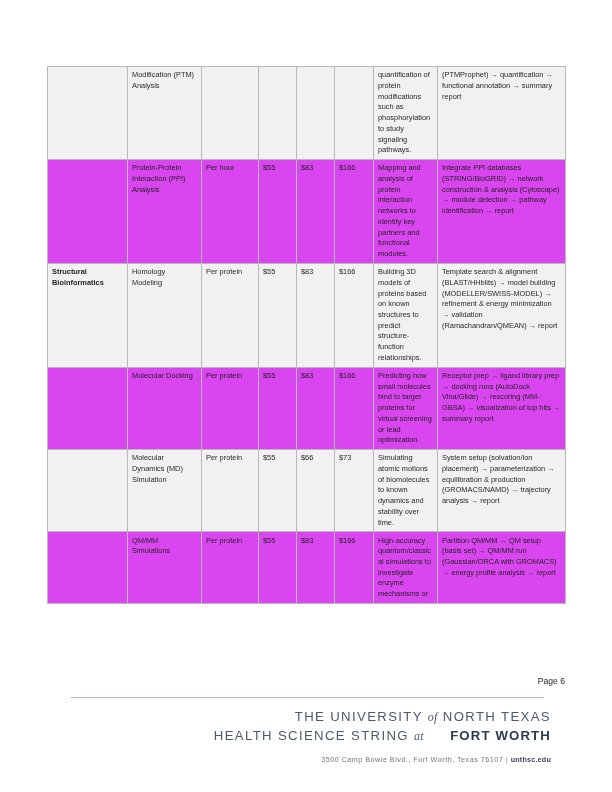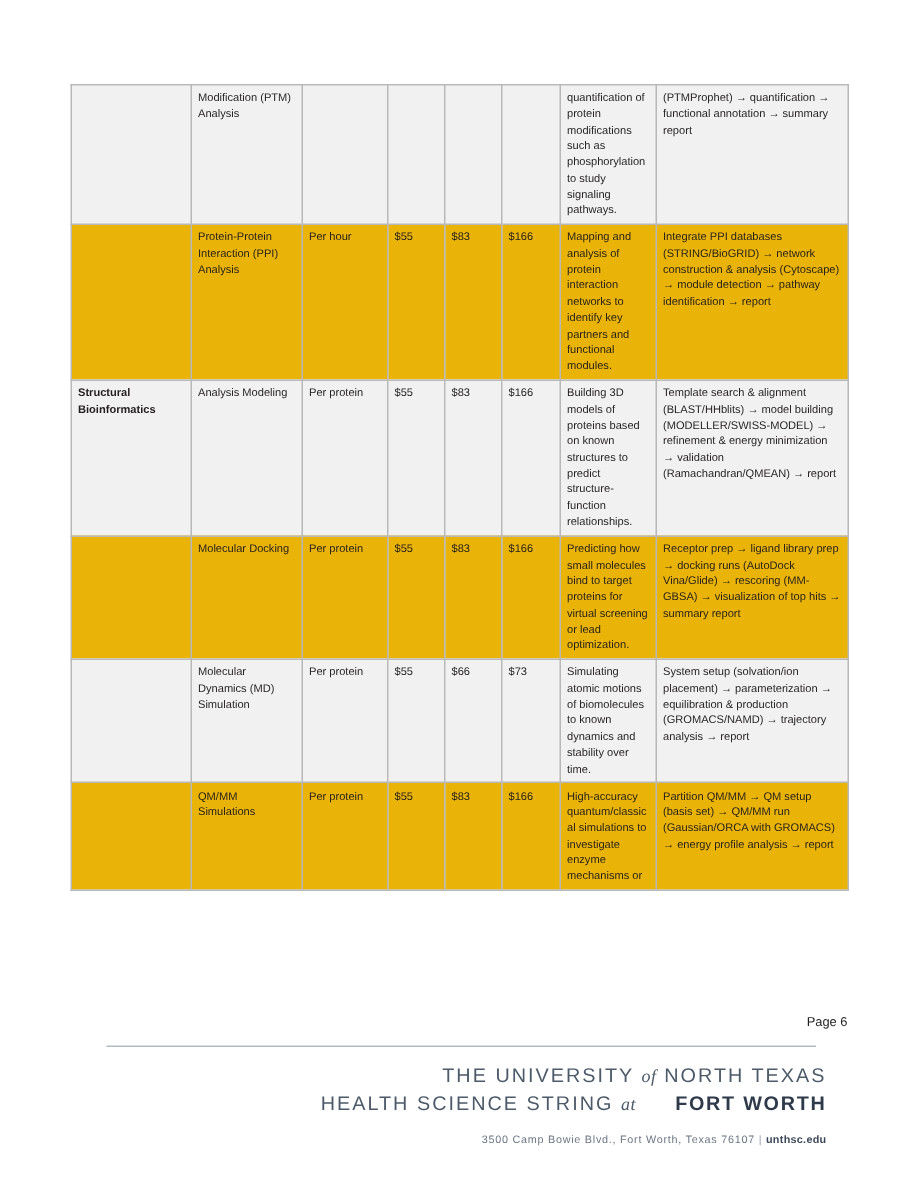--- a/index.html
+++ b/index.html
@@ -19,21 +19,21 @@
     position: absolute;
     left: 0; top: 0;
     width: 612px;
     height: 792px;
   }
 
   
   .table-wrap {
     position: absolute;
     left: 47px;
-    top: 56px;
+    top: 66px;
     width: 518px;
   }
   table.pricing {
     border-collapse: collapse;
     table-layout: fixed;
     width: 518px;
     font-size: 7.4px;
     line-height: 1.45;
   }
   table.pricing td {
@@ -48,21 +48,21 @@
   col.c-cat  { width: 80px; }
   col.c-svc  { width: 74px; }
   col.c-unit { width: 57px; }
   col.c-p1   { width: 38px; }
   col.c-p2   { width: 38px; }
   col.c-p3   { width: 39px; }
   col.c-desc { width: 64px; }
   col.c-wf   { width: 128px; }
 
   .shaded td { background: #f1f1f1; }
-  .plain td  { background: #eab308; margin-left: 48px; }
+  .plain td  { background: #d946ef; margin-left: 48px; }
 
   td.cat { font-weight: bold; }
   td.price { text-align: left; padding-right: 5px; }
 
   
   .page-number {
     position: absolute;
     right: 47px;
     top: 676px;
     font-size: 8.6px;
@@ -158,21 +158,21 @@
           <td class="unit">Per hour</td>
           <td class="price">$55</td>
           <td class="price">$83</td>
           <td class="price">$166</td>
           <td class="desc">Mapping and analysis of protein interaction networks to identify key partners and functional modules.</td>
           <td class="wf">Integrate PPI databases (STRING/BioGRID) → network construction &amp; analysis (Cytoscape) → module detection → pathway identification → report</td>
         </tr>
 
         <tr class="shaded">
           <td class="cat">Structural Bioinformatics</td>
-          <td class="svc">Analysis Modeling</td>
+          <td class="svc">Homology Modeling</td>
           <td class="unit">Per protein</td>
           <td class="price">$55</td>
           <td class="price">$83</td>
           <td class="price">$166</td>
           <td class="desc">Building 3D models of proteins based on known structures to predict structure-function relationships.</td>
           <td class="wf">Template search &amp; alignment (BLAST/HHblits) → model building (MODELLER/SWISS-MODEL) → refinement &amp; energy minimization → validation (Ramachandran/QMEAN) → report</td>
         </tr>
 
         <tr class="plain">
           <td class="cat"></td>

